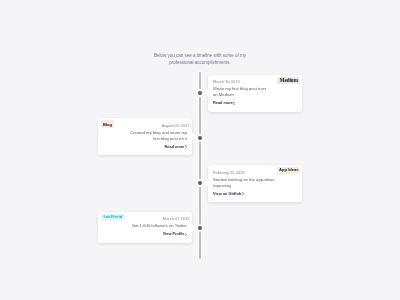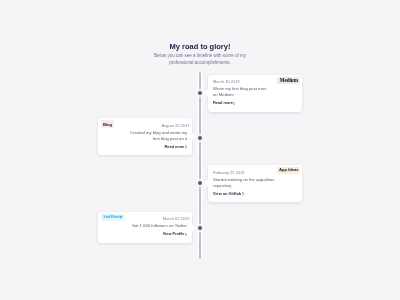--- a/index.html
+++ b/index.html
@@ -41,21 +41,20 @@
   .chev{width:2px;height:3.6px;display:inline-block;vertical-align:-0.9px;margin-left:-.55px;}
 
   .notch{position:absolute;width:4.6px;height:8.6px;background:#fff;}
   .card.right .notch{left:-4.1px;clip-path:polygon(0% 50%,100% 0%,100% 100%);}
   .card.left .notch{right:-4.1px;clip-path:polygon(100% 50%,0% 0%,0% 100%);}
 </style>
 </head>
 <body>
 
 <div class="page">
-  <div class="title">My road to glory!</div>
   <div class="subtitle">Below you can see a timeline with some of my professional accomplishments.</div>
 
   <div class="axis"></div>
 
   <div class="dot" style="top:90.8px"></div>
   <div class="dot" style="top:135.8px"></div>
   <div class="dot" style="top:181.3px"></div>
   <div class="dot" style="top:226.3px"></div>
 
   <div class="card right" style="top:74.5px">

